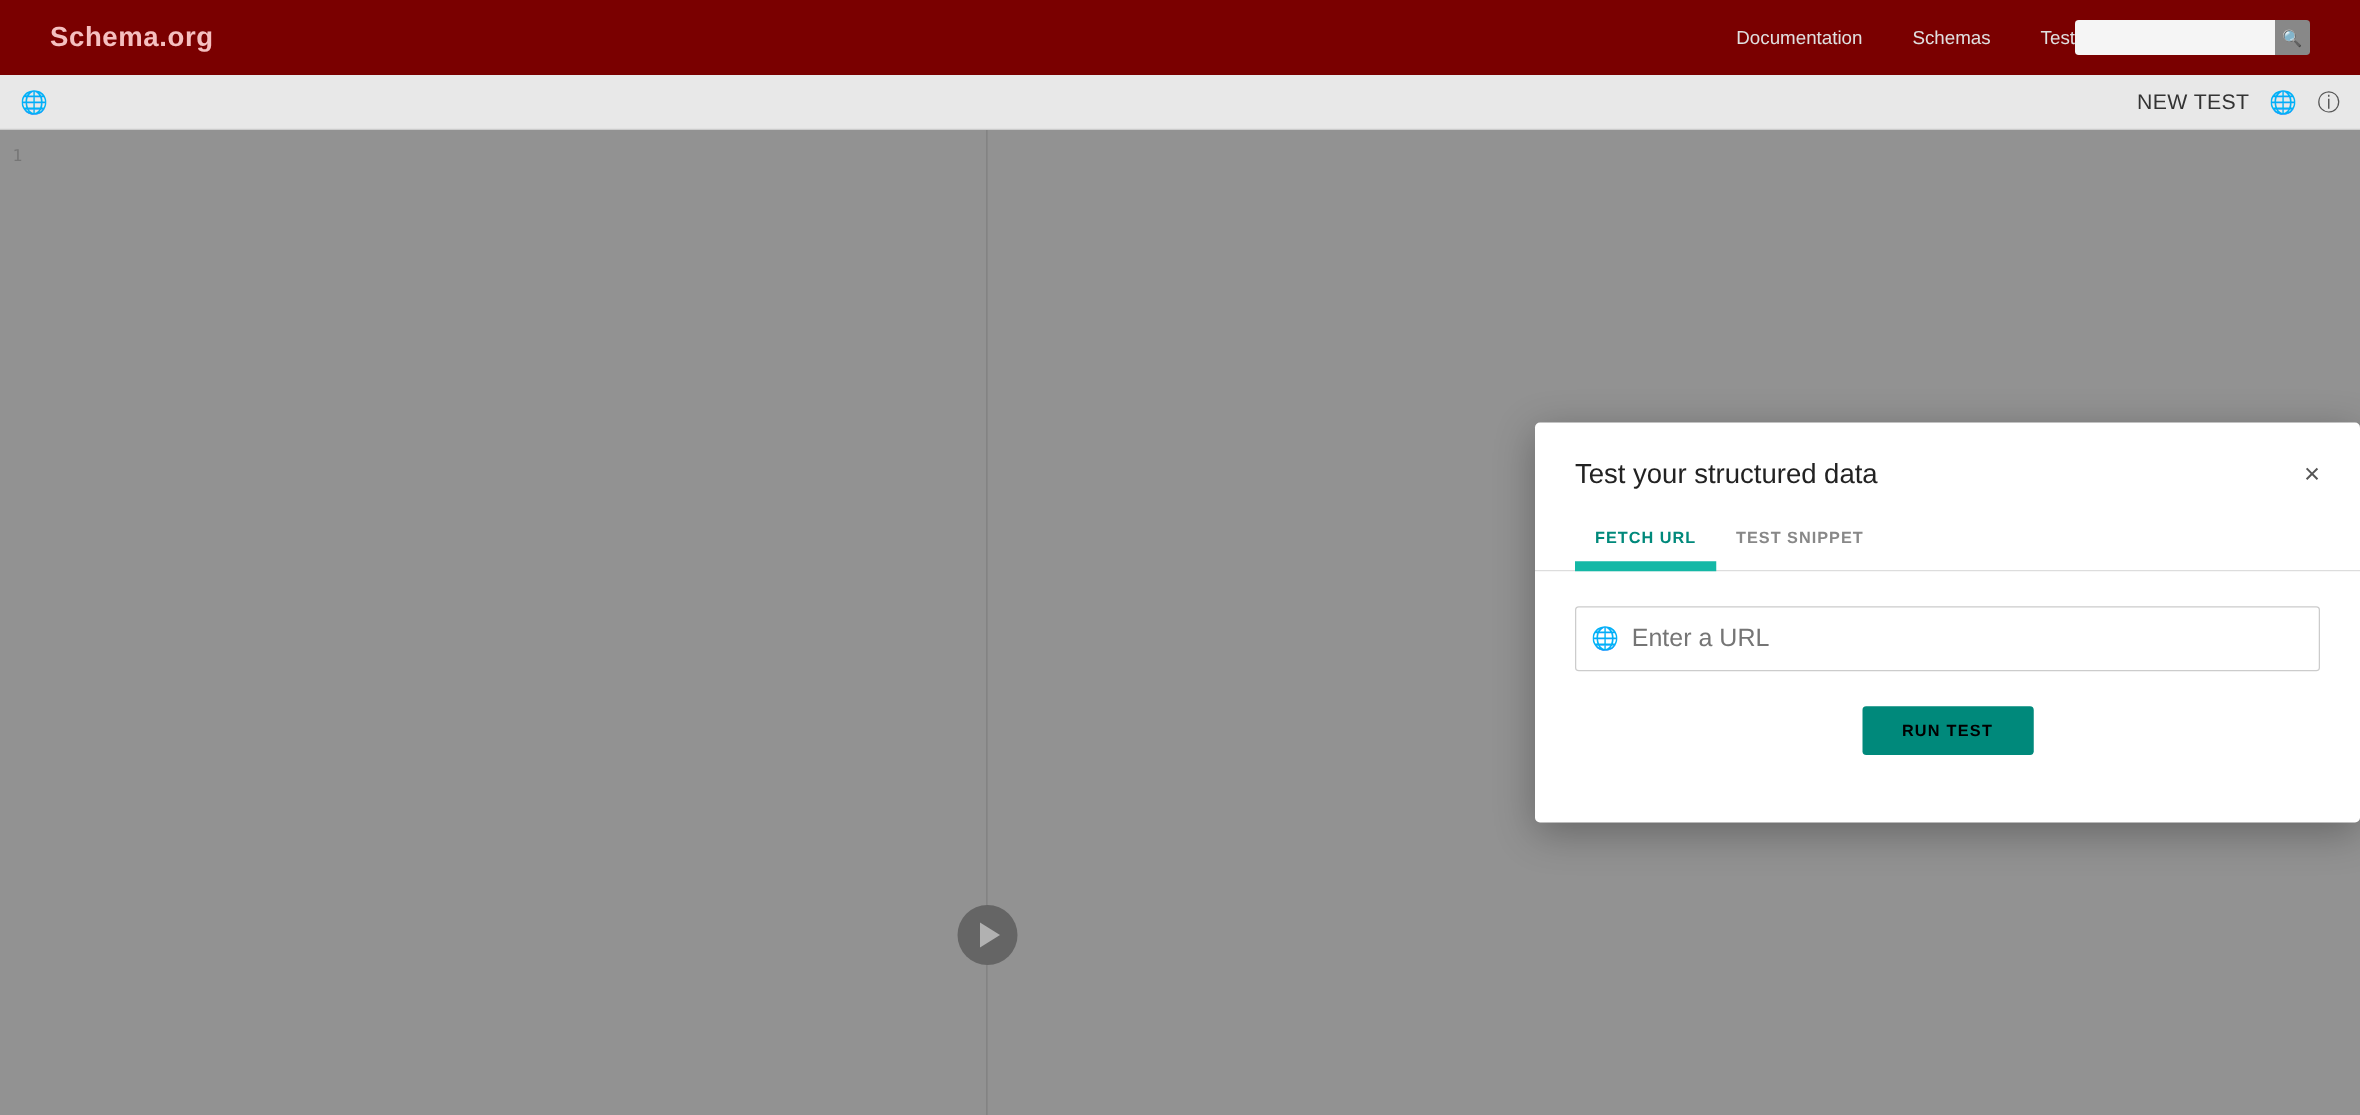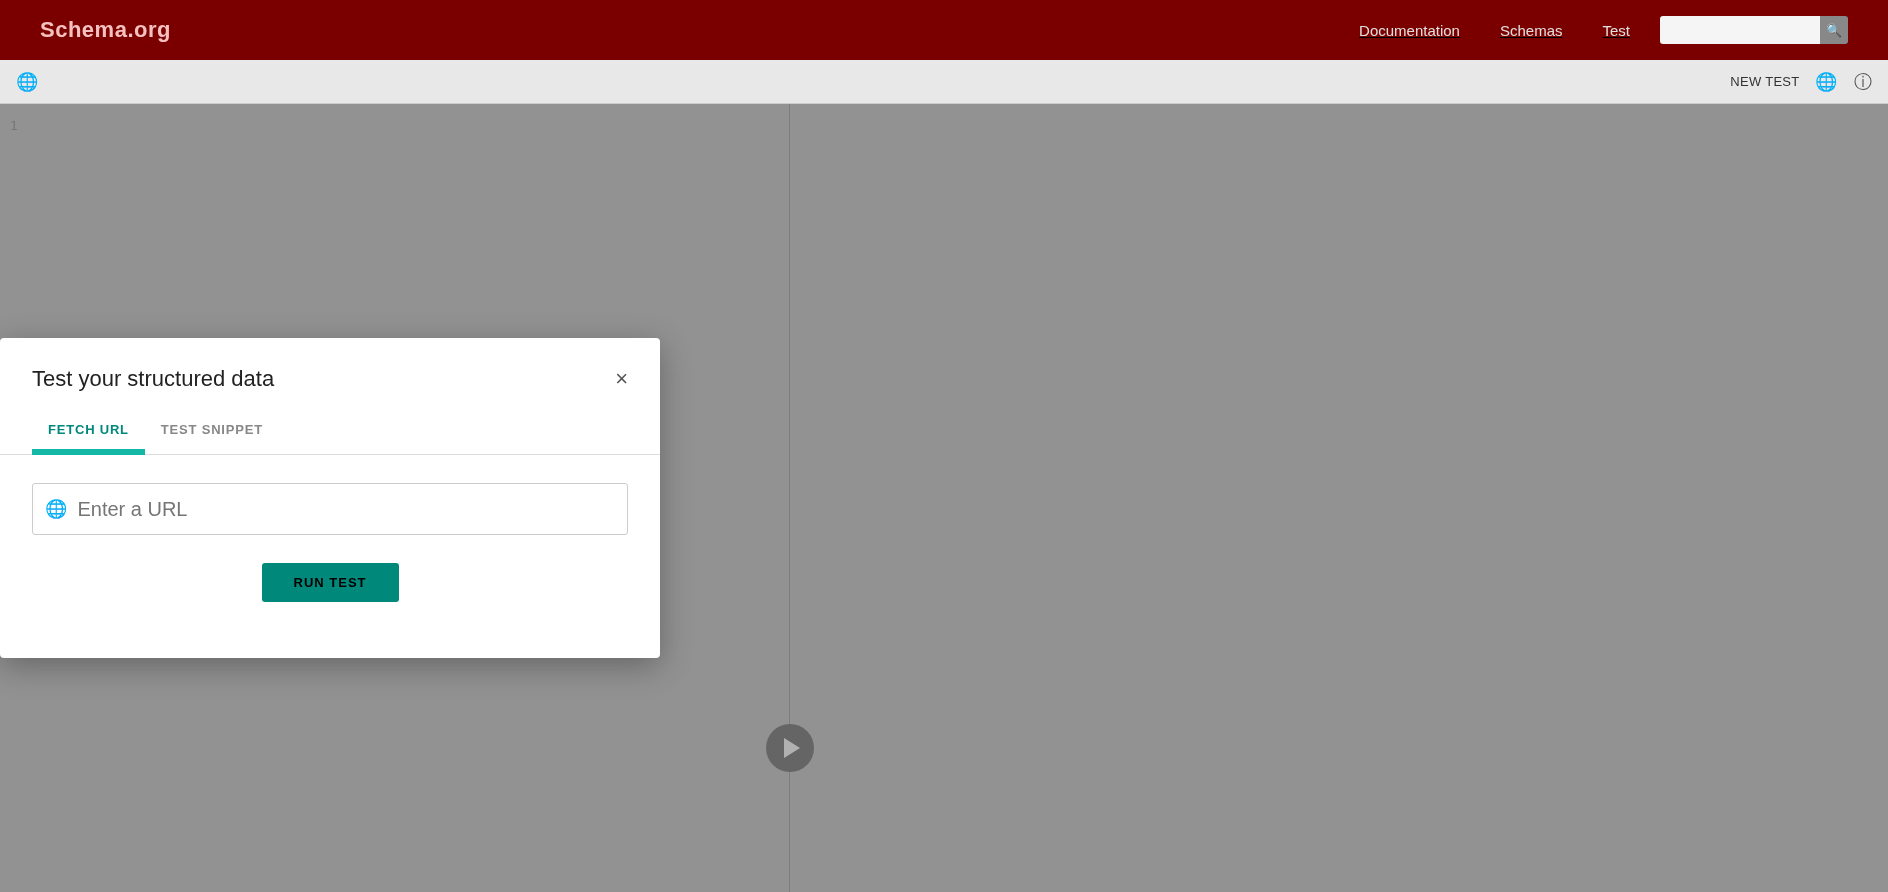--- a/index.html
+++ b/index.html
@@ -19,22 +19,20 @@
       color: #f5c0c0;
       font-size: 22px;
       font-weight: bold;
       letter-spacing: 0.5px;
       margin-right: auto;
     }
     .navbar-links {
       display: flex;
       gap: 40px;
       align-items: flex-end;
-      margin-right: 30px;
-      text-decoration: underline;
     }
     .navbar-link {
       color: #e0e0e0;
       font-size: 15px;
       text-decoration: none;
       cursor: pointer;
     }
     .navbar-search-wrapper {
       display: flex;
       align-items: center;
@@ -79,21 +77,21 @@
       font-size: 18px;
       cursor: pointer;
     }
     .toolbar-right {
       margin-left: auto;
       display: flex;
       align-items: center;
       gap: 16px;
     }
     .new-test-btn {
-      font-size: 13px;
+      font-size: 17px;
       color: #333;
       font-weight: 500;
       cursor: pointer;
       letter-spacing: 0.3px;
     }
     .toolbar-icon {
       color: #555;
       font-size: 18px;
       cursor: pointer;
     }
@@ -151,21 +149,21 @@
     }
 
     
     .overlay {
       position: absolute;
       top: 0; left: 0; right: 0; bottom: 0;
       background: rgba(100, 100, 100, 0.5);
       z-index: 20;
       display: flex;
       align-items: center;
-      justify-content: flex-start;
+      justify-content: flex-end;
     }
 
     
     .modal {
       background: #ffffff;
       border-radius: 4px;
       width: 660px;
       min-height: 320px;
       box-shadow: 0 8px 32px rgba(0,0,0,0.3);
       position: relative;
@@ -203,21 +201,21 @@
       font-weight: 600;
       letter-spacing: 0.8px;
       padding: 10px 16px 12px 16px;
       cursor: pointer;
       color: #888;
       border-bottom: 3px solid transparent;
       margin-bottom: -1px;
     }
     .modal-tab.active {
       color: #00897b;
-      border-bottom: 6px solid #14b8a6;
+      border-bottom: 8px solid #14b8a6;
     }
 
     
     .modal-body {
       padding: 28px 32px 0 32px;
     }
     .url-input-wrapper {
       display: flex;
       align-items: center;
       border: 1px solid #ccc;

